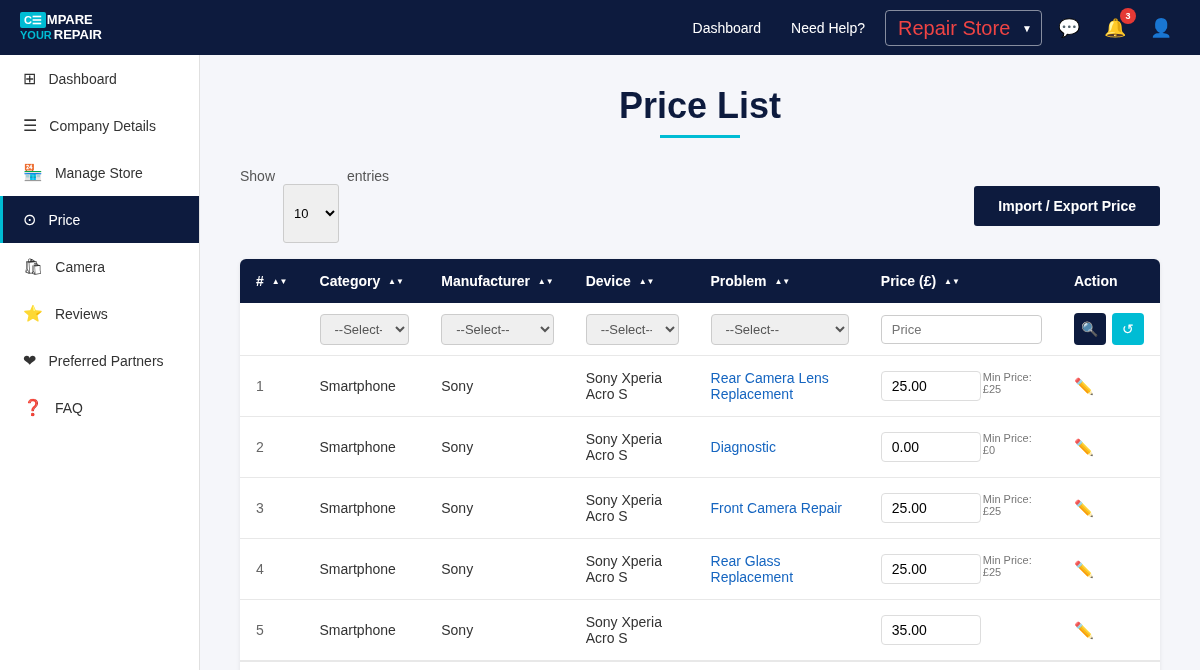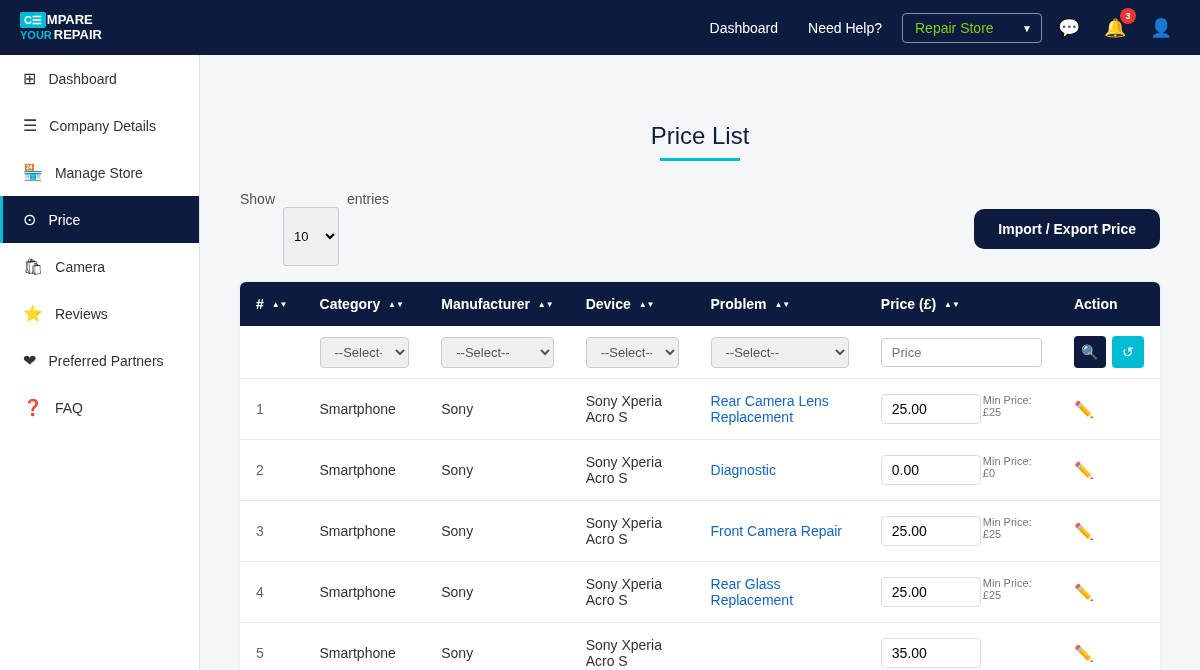--- a/index.html
+++ b/index.html
@@ -32,24 +32,24 @@
       font-size: 14px;
     }
     .header-actions {
       display: flex;
       align-items: center;
       gap: 10px;
     }
     .store-select {
       background: transparent;
       border: 1px solid rgba(255,255,255,0.5);
-      color: #84cc16;
-      padding: 6px 24px 6px 12px;
+      color: #ef4444;
+      padding: 6px 30px 6px 12px;
       border-radius: 4px;
-      font-size: 14px;
+      font-size: 20px;
       appearance: none;
       -webkit-appearance: none;
       cursor: pointer;
       min-width: 140px;
     }
     .store-select-wrapper {
       position: relative;
     }
     .store-select-wrapper::after {
       content: '▼';
@@ -128,24 +128,23 @@
       padding: 30px 40px;
       min-height: calc(100vh - 55px);
     }
 
     
     .page-title-section {
       text-align: center;
       margin-bottom: 30px;
     }
     .page-title {
-      font-size: 24px;
-      font-weight: normal;
+      font-size: 36px;
+      font-weight: bold;
       color: #0d1b3e;
-      margin-top: 37px;
     }
     .title-underline {
       width: 80px;
       height: 3px;
       background: #00bcd4;
       margin: 8px auto 0;
     }
 
     
     .toolbar {
@@ -165,21 +164,21 @@
       border-radius: 3px;
       padding: 20px 6px;
       font-size: 13px;
       margin-top: 16px;
     }
     .import-btn {
       background: #0d1b3e;
       color: white;
       border: none;
       padding: 12px 24px;
-      border-radius: 10px;
+      border-radius: 3px;
       cursor: pointer;
       font-size: 14px;
       font-weight: bold;
     }
 
     
     .table-wrapper {
       background: white;
       border-radius: 6px;
       overflow: hidden;

